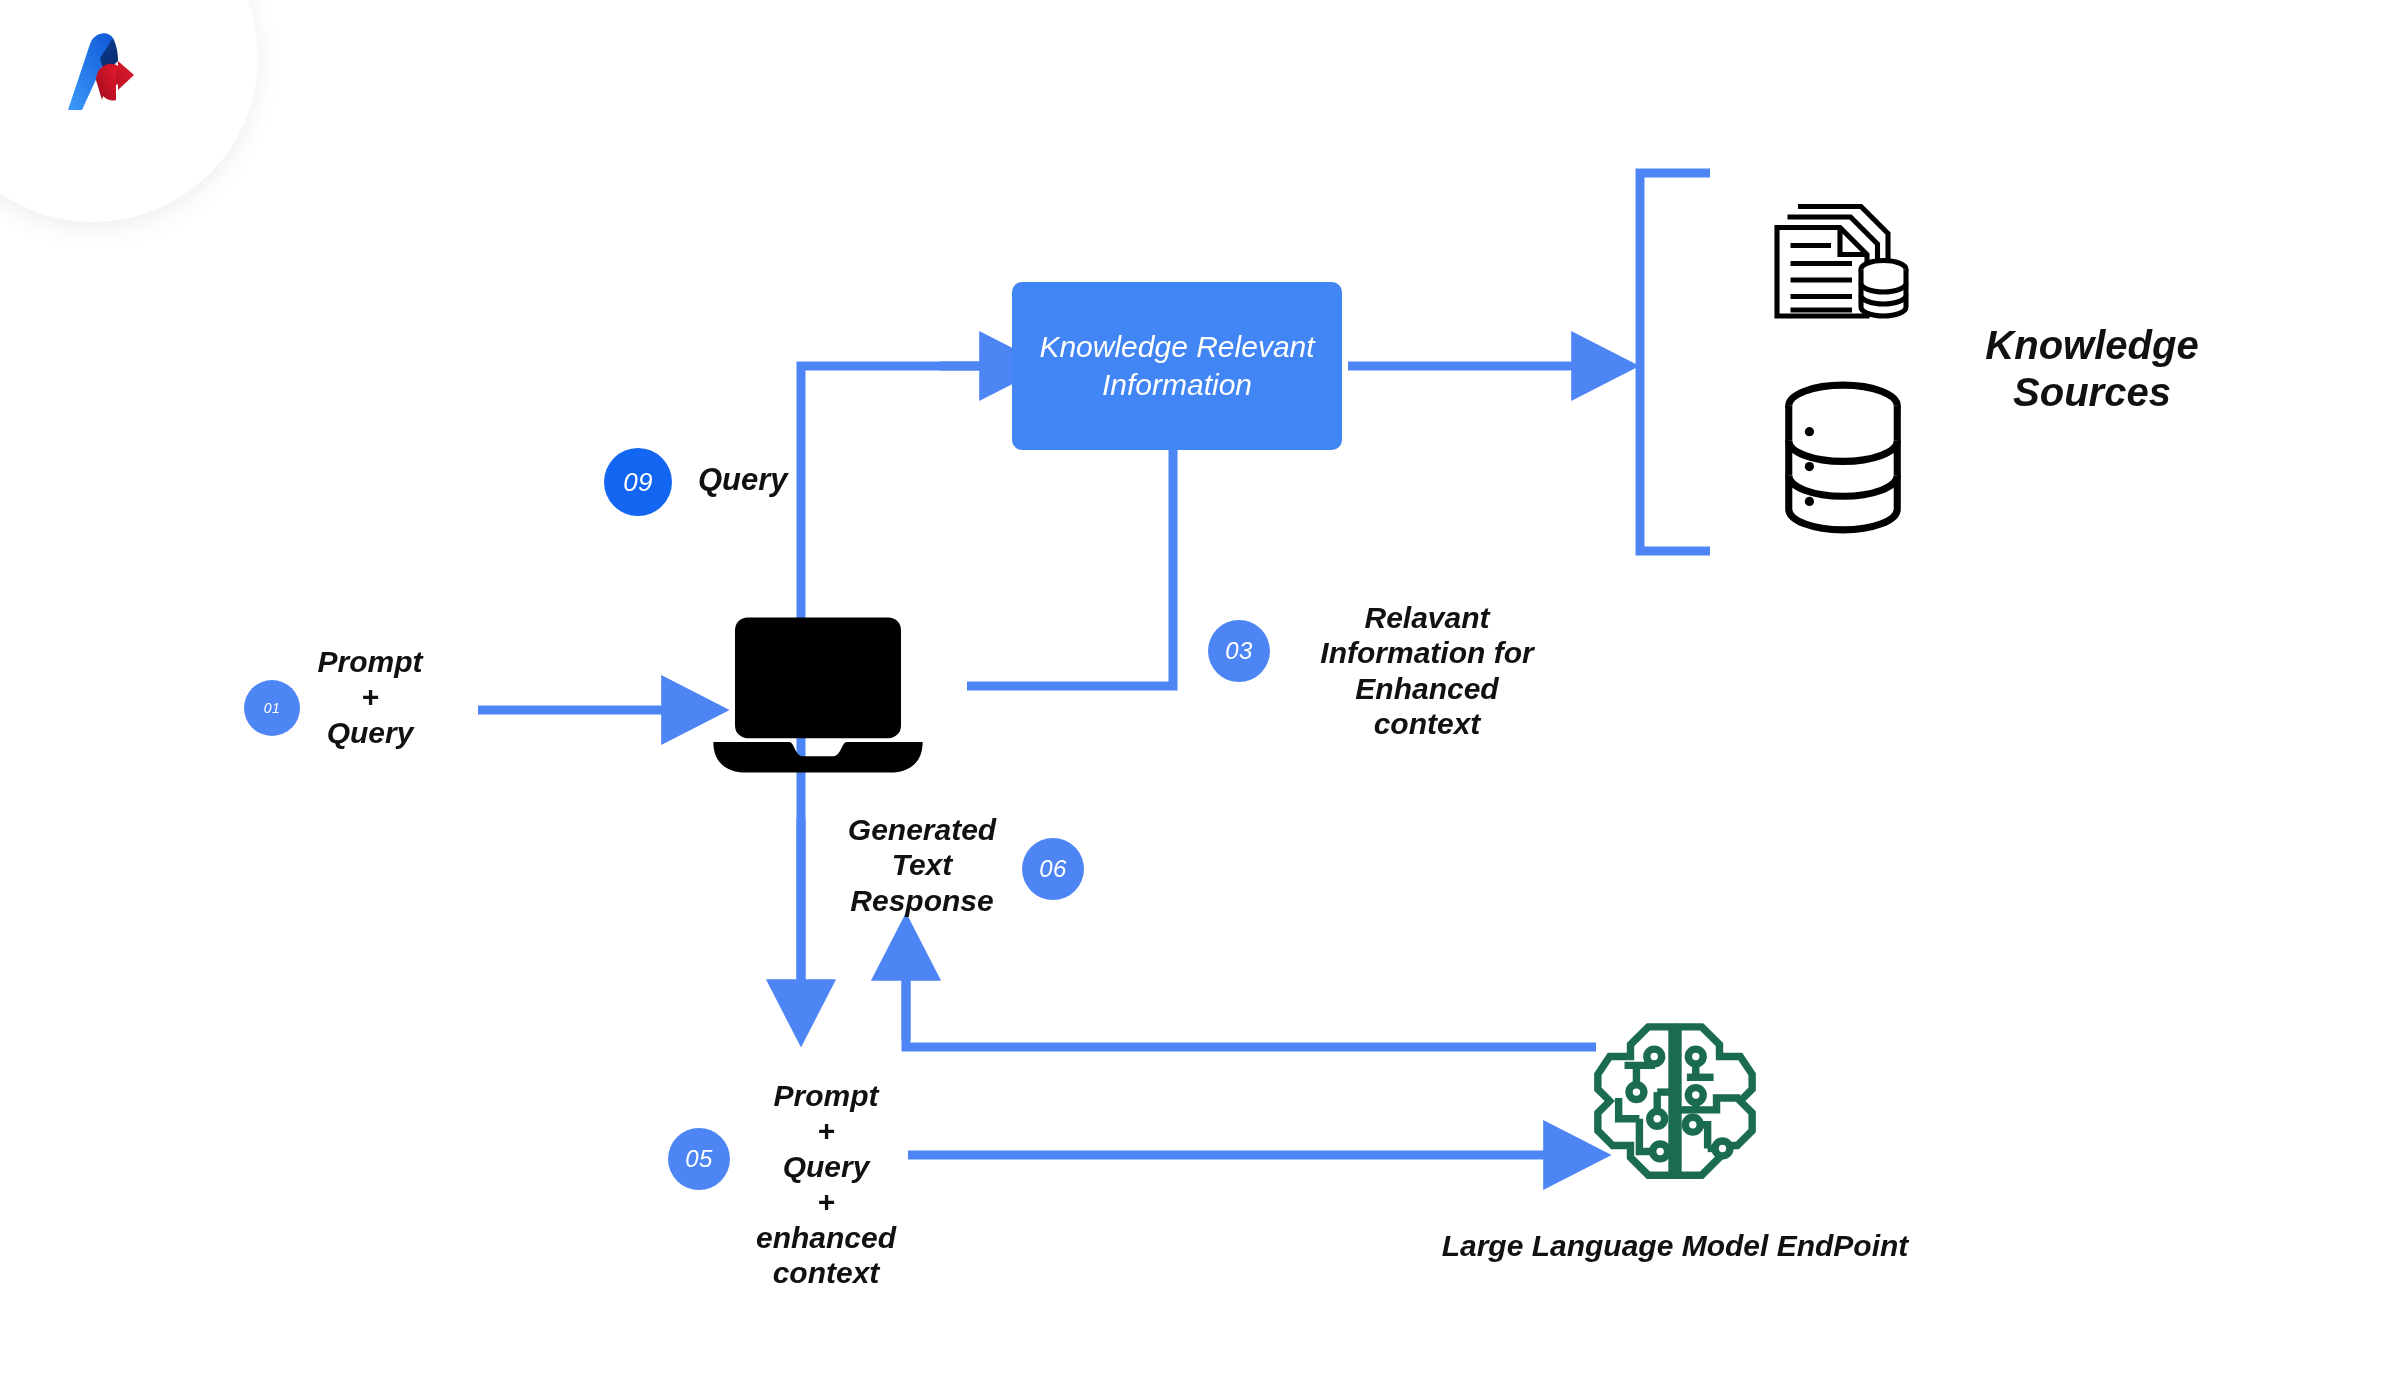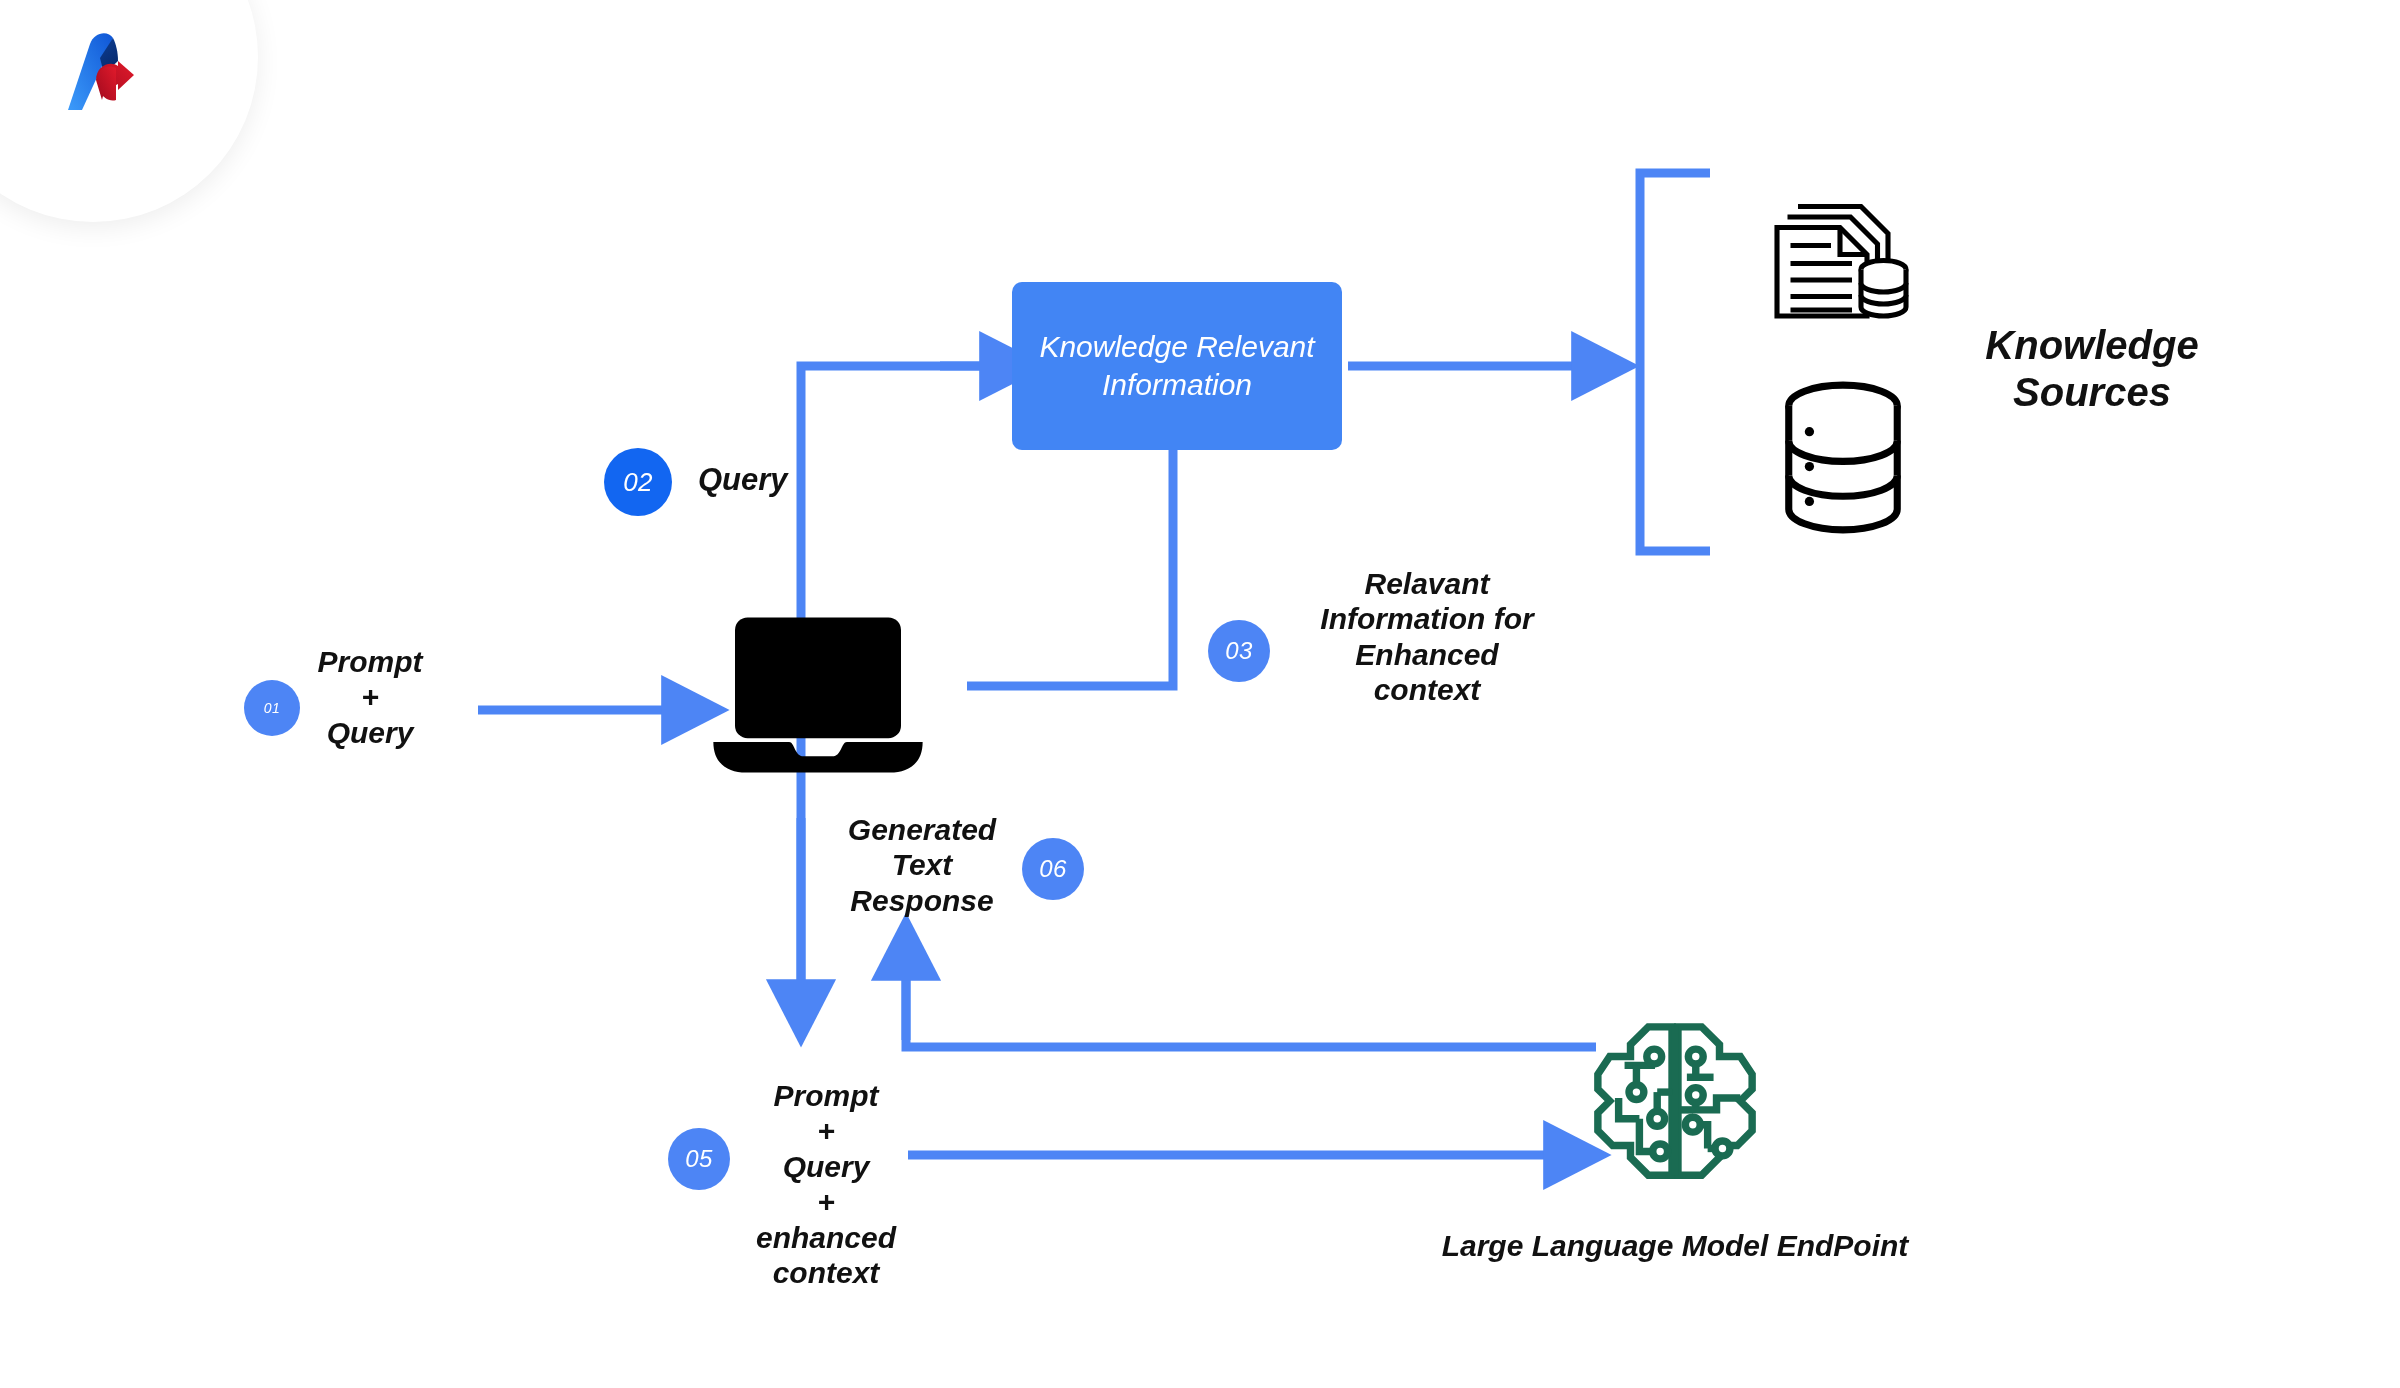--- a/index.html
+++ b/index.html
@@ -147,21 +147,21 @@
   </svg>
 
   <div class="badge" style="left:244px; top:680px; width:56px; height:56px; font-size:14px;">
     <span>01</span>
   </div>
   <div class="lbl center" style="left:300px; top:644px; width:140px; font-size:30px;">Prompt
 +
 Query</div>
 
   <div class="badge deep" style="left:604px; top:448px; width:68px; height:68px; font-size:26px;">
-    <span>02</span>
+    <span>09</span>
   </div>
   <div class="lbl left" style="left:698px; top:462px; width:180px; font-size:31px;">Query</div>
 
   <div class="proc-box" style="left:1012px; top:282px; width:330px; height:168px; font-size:30px;">
     <span>Knowledge Relevant
 Information</span>
   </div>
 
   <svg class="icon-abs" style="left:1768px; top:178px; width:150px; height:150px;" viewBox="0 0 100 100" xmlns="http://www.w3.org/2000/svg">
     <g fill="none" stroke="#000000" stroke-width="3.4" stroke-linejoin="miter">
@@ -198,21 +198,21 @@
       <circle cx="24" cy="94" r="3.6"></circle>
     </g>
   </svg>
 
   <div class="lbl center" style="left:1962px; top:322px; width:260px; font-size:40px;">Knowledge
 Sources</div>
 
   <div class="badge" style="left:1208px; top:620px; width:62px; height:62px; font-size:24px;text-align:center;">
     <span>03</span>
   </div>
-  <div class="lbl center" style="left:1296px; top:566px; width:262px; font-size:30px;">Relavant
+  <div class="lbl center" style="left:1296px; top:600px; width:262px; font-size:30px;">Relavant
 Information for
 Enhanced
 context</div>
 
   <svg class="icon-abs" style="left:708px; top:612px; width:220px; height:166px;" viewBox="0 0 120 92" xmlns="http://www.w3.org/2000/svg">
     <rect x="14" y="3" width="92" height="67" rx="7" fill="#000000"></rect>
     <path d="M2 72 L44 72 C47 72 47 80 52 80 L68 80 C73 80 73 72 76 72 L118 72
              C118 84 110 89 100 89 L20 89 C10 89 2 84 2 72 Z" fill="#000000"></path>
   </svg>
 

